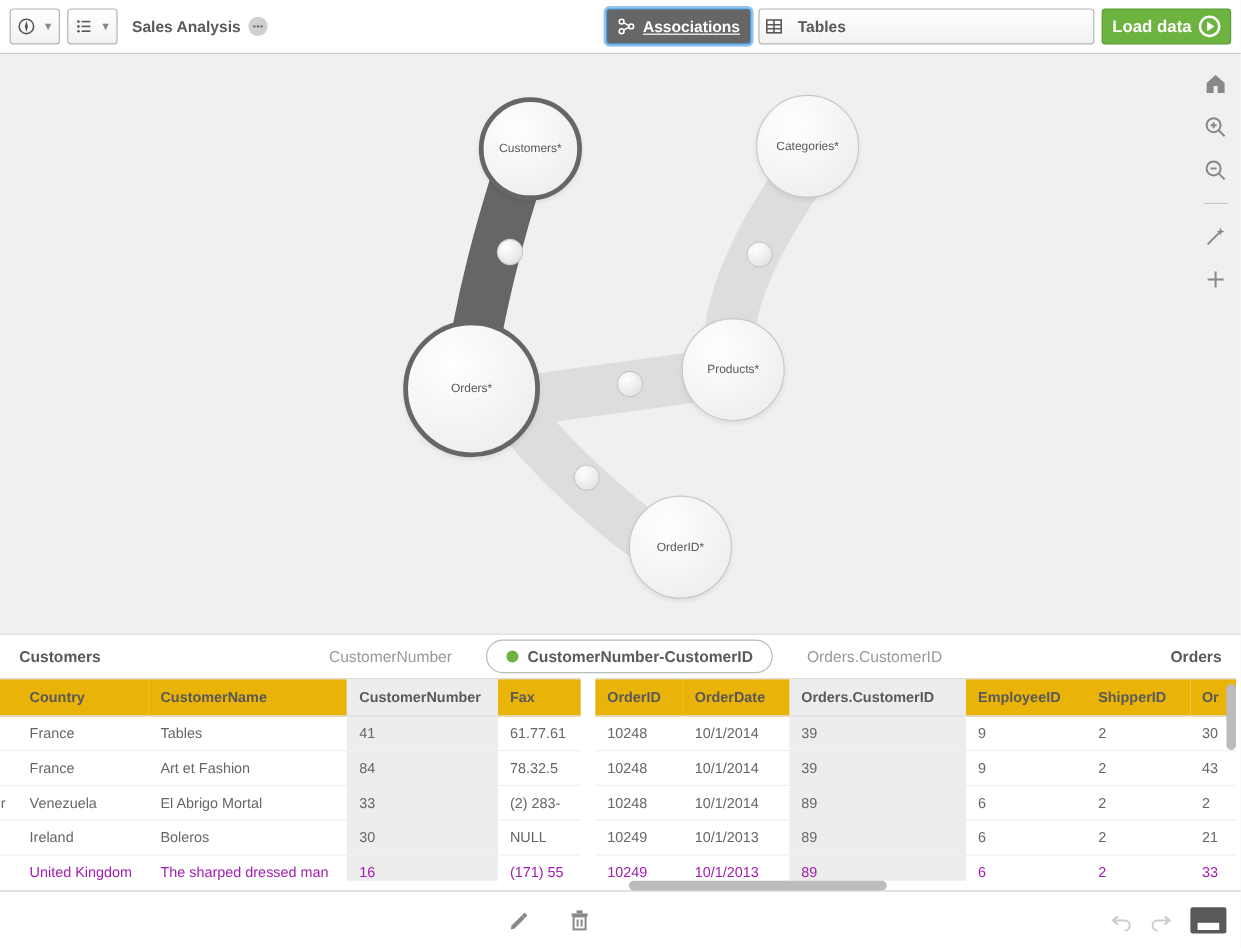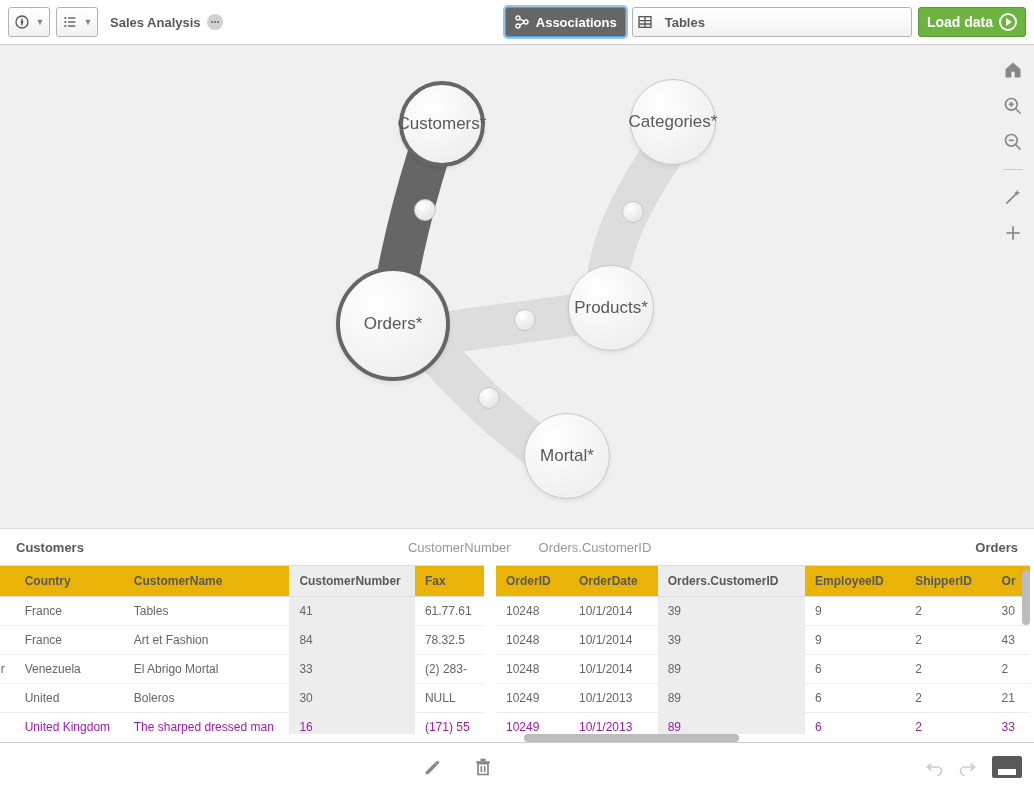--- a/index.html
+++ b/index.html
@@ -5,33 +5,33 @@
   *{box-sizing:border-box;margin:0;padding:0;font-family:Arial,Helvetica,sans-serif;}
   body{width:1034px;height:790px;background:#fff;overflow:hidden;color:#595959;font-size:13px;}
   .toolbar{height:45px;border-bottom:1px solid #ccc;display:flex;align-items:center;padding:0 8px;gap:6px;}
   .btn{height:30px;border:1px solid #b3b3b3;border-radius:3px;background:linear-gradient(#fff,#f2f2f2);display:flex;align-items:center;padding:0 8px;gap:6px;cursor:pointer;font-size:13px;color:#595959;}
   .btn.small{width:42px;justify-content:center;padding:0;}
   .btn .caret{font-size:9px;color:#888;}
   .app-title{font-weight:bold;margin-left:6px;display:flex;align-items:center;gap:6px;}
   .status-dots{width:16px;height:16px;border-radius:50%;background:#d0d0d0;display:flex;align-items:center;justify-content:center;gap:1px;}
   .status-dots span{width:2px;height:2px;border-radius:50%;background:#666;}
   .spacer{flex:1;}
-  .btn.assoc{background:#666;color:#fff;border:1px solid #4a9de0;box-shadow:0 0 0 2px rgba(74,157,224,.6);font-weight:bold;}
+  .btn.assoc{background:#666;color:#fff;border:1px solid #4a9de0;box-shadow:0 0 0 2px rgba(74,157,224,.6);font-weight:bold;text-decoration:underline;}
   .btn.tables{font-weight:bold;}
   .btn.load{background:#6cb33f;color:#fff;border:1px solid #5a9a34;font-weight:bold;font-size:14px;}
   .load-icon{width:18px;height:18px;border:2px solid #fff;border-radius:50%;display:flex;align-items:center;justify-content:center;}
   .load-icon::after{content:"";border-left:6px solid #fff;border-top:4px solid transparent;border-bottom:4px solid transparent;margin-left:2px;}
   svg.icon{width:16px;height:16px;}
   svg.icon.w{stroke:#fff;fill:none;}
   
   .canvas{position:relative;height:484px;background:#f0f0f0;border-bottom:1px solid #ddd;overflow:hidden;}
   .side-tools{position:absolute;right:10px;top:14px;display:flex;flex-direction:column;gap:14px;align-items:center;}
   .side-tools .tool{width:22px;height:22px;display:flex;align-items:center;justify-content:center;cursor:pointer;color:#888;}
   .side-tools .sep{width:20px;height:1px;background:#ccc;margin:2px 0;}
-  .bubble{position:absolute;border-radius:50%;background:radial-gradient(circle at 35% 30%,#fff,#eaeaea);border:1px solid #c8c8c8;display:flex;align-items:center;justify-content:center;text-align:center;font-size:17px;color:#595959;box-shadow:0 2px 4px rgba(0,0,0,.08);}
+  .bubble{position:absolute;border-radius:50%;background:radial-gradient(circle at 35% 30%,#fff,#eaeaea);border:1px solid #c8c8c8;display:flex;align-items:center;justify-content:center;text-align:center;font-size:10px;color:#595959;box-shadow:0 2px 4px rgba(0,0,0,.08);}
   .bubble.sel{border:4px solid #666;}
   .dot{position:absolute;width:22px;height:22px;border-radius:50%;background:radial-gradient(circle at 35% 30%,#fff,#ddd);border:1px solid #c8c8c8;}
   svg.links{position:absolute;left:0;top:0;}
   
   .preview{height:213px;display:flex;flex-direction:column;}
   .assoc-bar{height:36px;display:flex;align-items:center;padding:12px 16px;font-size:13px;color:#595959;gap:28px;}
   .assoc-bar .left{font-weight:bold;}
   .assoc-bar .right{font-weight:bold;margin-left:auto;}
   .assoc-bar .mid{flex:1;display:flex;align-items:center;justify-content:center;gap:28px;}
   .field-label{color:#999;}
@@ -131,21 +131,21 @@
   <div class="bubble" style="left:630px;top:34px;width:86px;height:86px">
       <span>Categories*</span>
     </div>
   <div class="bubble sel" style="left:336px;top:222px;width:114px;height:114px">
       <span>Orders*</span>
     </div>
   <div class="bubble" style="left:568px;top:220px;width:86px;height:86px">
       <span>Products*</span>
     </div>
   <div class="bubble" style="left:524px;top:368px;width:86px;height:86px">
-      <span>Mortal*</span>
+      <span>OrderID*</span>
     </div>
 
   <div class="side-tools">
     <div class="tool">
         <svg viewBox="0 0 24 24" width="20" height="20">
           <path d="M3 11 L12 3 L21 11 V21 H14 V14 H10 V21 H3 Z" fill="#888"></path>
         </svg>
       </div>
     <div class="tool">
         <svg viewBox="0 0 24 24" width="20" height="20">
@@ -176,20 +176,24 @@
         </svg>
       </div>
   </div>
 </div>
 
 <div class="preview">
   <div class="assoc-bar">
     <span class="left">Customers</span>
     <div class="mid">
       <span class="field-label">CustomerNumber</span>
+      <div class="pill">
+        <span class="ok"></span>
+        <span>CustomerNumber-CustomerID</span>
+      </div>
       <span class="field-label">Orders.CustomerID</span>
     </div>
     <span class="right">Orders</span>
   </div>
 
   <div class="tables">
     <div class="tbl left">
       <table id="tblL">
           <tbody>
             <tr>
@@ -215,21 +219,21 @@
             </tr>
             <tr class="">
               <td class="">mer</td>
               <td class="">Venezuela</td>
               <td class="">El Abrigo Mortal</td>
               <td class="key">33</td>
               <td class="">(2) 283-</td>
             </tr>
             <tr class="">
               <td class=""></td>
-              <td class="">United</td>
+              <td class="">Ireland</td>
               <td class="">Boleros</td>
               <td class="key">30</td>
               <td class="">NULL</td>
             </tr>
             <tr class="cut">
               <td class=""></td>
               <td class="">United Kingdom</td>
               <td class="">The sharped dressed man</td>
               <td class="key">16</td>
               <td class="">(171) 55</td>

